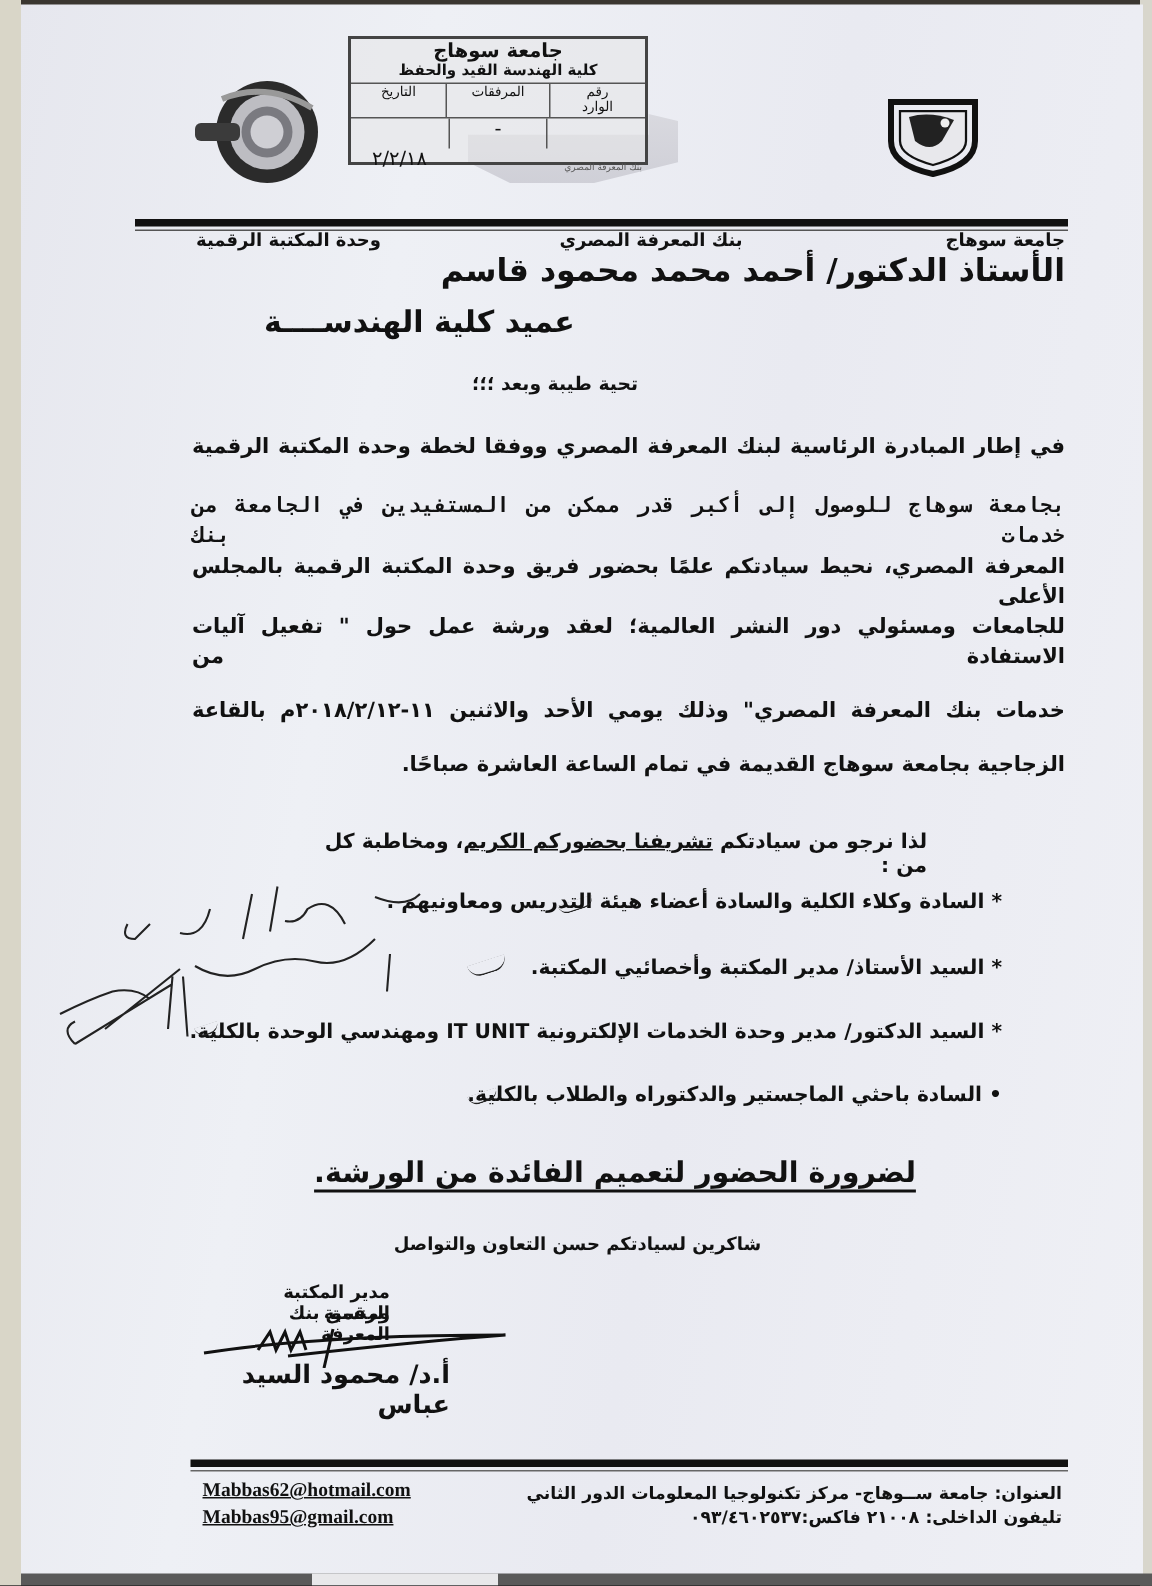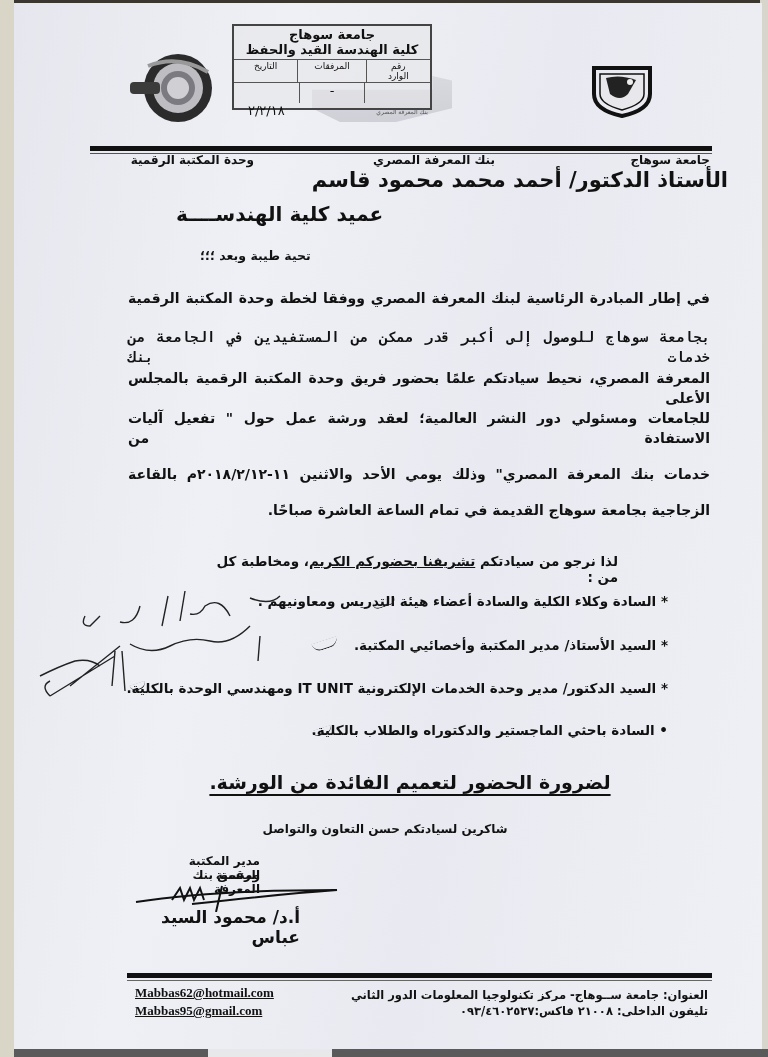--- a/index.html
+++ b/index.html
@@ -26,41 +26,41 @@
   }
   .logo-right {
     position:absolute; left:590px; top:64px; width:64px; height:54px;
   }
   .stamp {
     position:absolute; left:232px; top:24px; width:196px; height:82px;
     border:2px solid #444; background:rgba(230,230,232,0.6);
     font-size:11px; text-align:center;
   }
   .stamp .row1 { font-weight:bold; font-size:13px; margin-top:1px; letter-spacing:3px; }
-  .stamp .row2 { font-size:13px; font-weight:bold; }
+  .stamp .row2 { font-size:10px; font-weight:bold; }
   .stamp .cells { display:flex; direction:rtl; border-top:1px solid #555; margin-top:2px; }
   .stamp .cell { flex:1; border-left:1px solid #555; font-size:9px; padding:1px 16px; }
   .stamp .cell:last-child { border-left:none; }
   .stamp .vals { display:flex; direction:rtl; border-top:1px solid #555; height:20px; font-size:13px; }
   .stamp .vals div { flex:1; border-left:1px solid #555; }
   .stamp .vals div:last-child { border-left:none;margin-top:20px; }
   .stamp-arrow {
     position:absolute; left:312px; top:76px; width:140px; height:46px;
     background:linear-gradient(180deg,#d4d4da,#c8c8d0);
     clip-path:polygon(0 30%, 86% 30%, 86% 0, 100% 10%, 100% 70%, 60% 100%, 20% 100%, 0 70%);
     opacity:0.8;
   }
   .stamp-foot { position:absolute; left:232px; top:108px; font-size:6px; color:#555; direction:rtl; width:196px; text-align:right; }
 
   .hdr-labels { position:absolute; top:153px; left:130px; width:580px; font-size:12px; font-weight:bold; direction:rtl; }
   .hdr-labels span { position:absolute; }
 
-  .addressee { position:absolute; right:40px; top:168px; font-size:21px; font-weight:900; direction:rtl; letter-spacing:0.2px; }
+  .addressee { position:absolute; right:58px; top:168px; font-size:21px; font-weight:900; direction:rtl; letter-spacing:0.2px; }
   .dean { position:absolute; left:176px; top:202px; font-size:20px; font-weight:900; direction:rtl; }
-  .greeting { position:absolute; left:200px; width:340px; top:248px; font-size:12.5px; font-weight:bold; text-align:left; direction:rtl; }
+  .greeting { position:absolute; left:200px; width:340px; top:248px; font-size:12.5px; font-weight:bold; text-align:center; direction:rtl; }
 
   .body-p { position:absolute; left:128px; width:582px; direction:rtl; text-align:justify; text-align-last:justify;
             font-size:14px; font-weight:bold; line-height:20px; }
   .body-p.last { text-align-last:right; }
 
   .request { position:absolute; left:200px; width:418px; top:553px; font-size:13.5px; font-weight:bold; direction:rtl; text-align:right; }
   .request u { text-decoration:underline; }
 
   .list-item { position:absolute; font-size:13.5px; font-weight:bold; direction:rtl; text-align:right; right:100px; }
 

